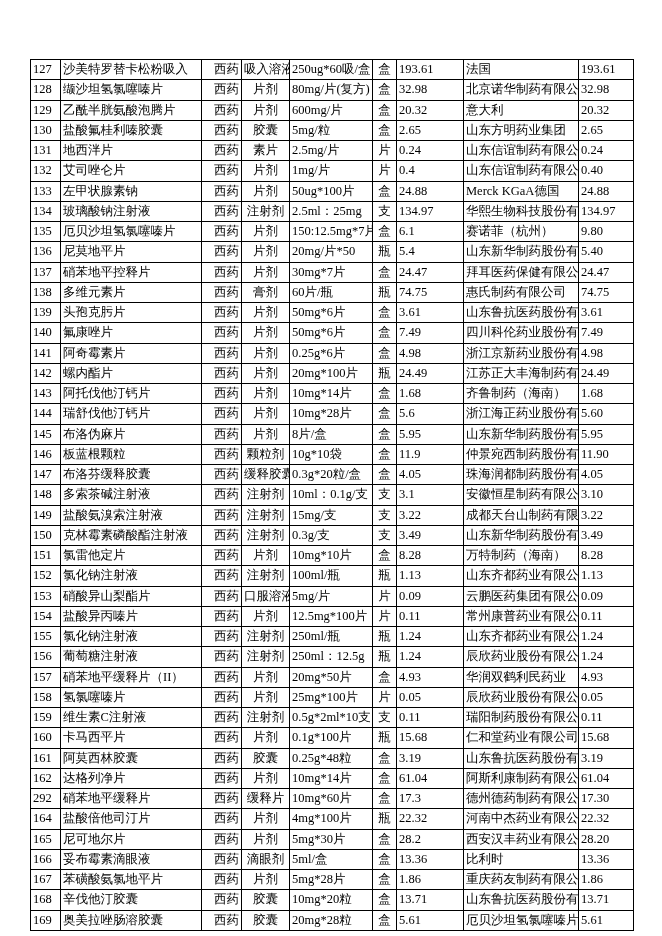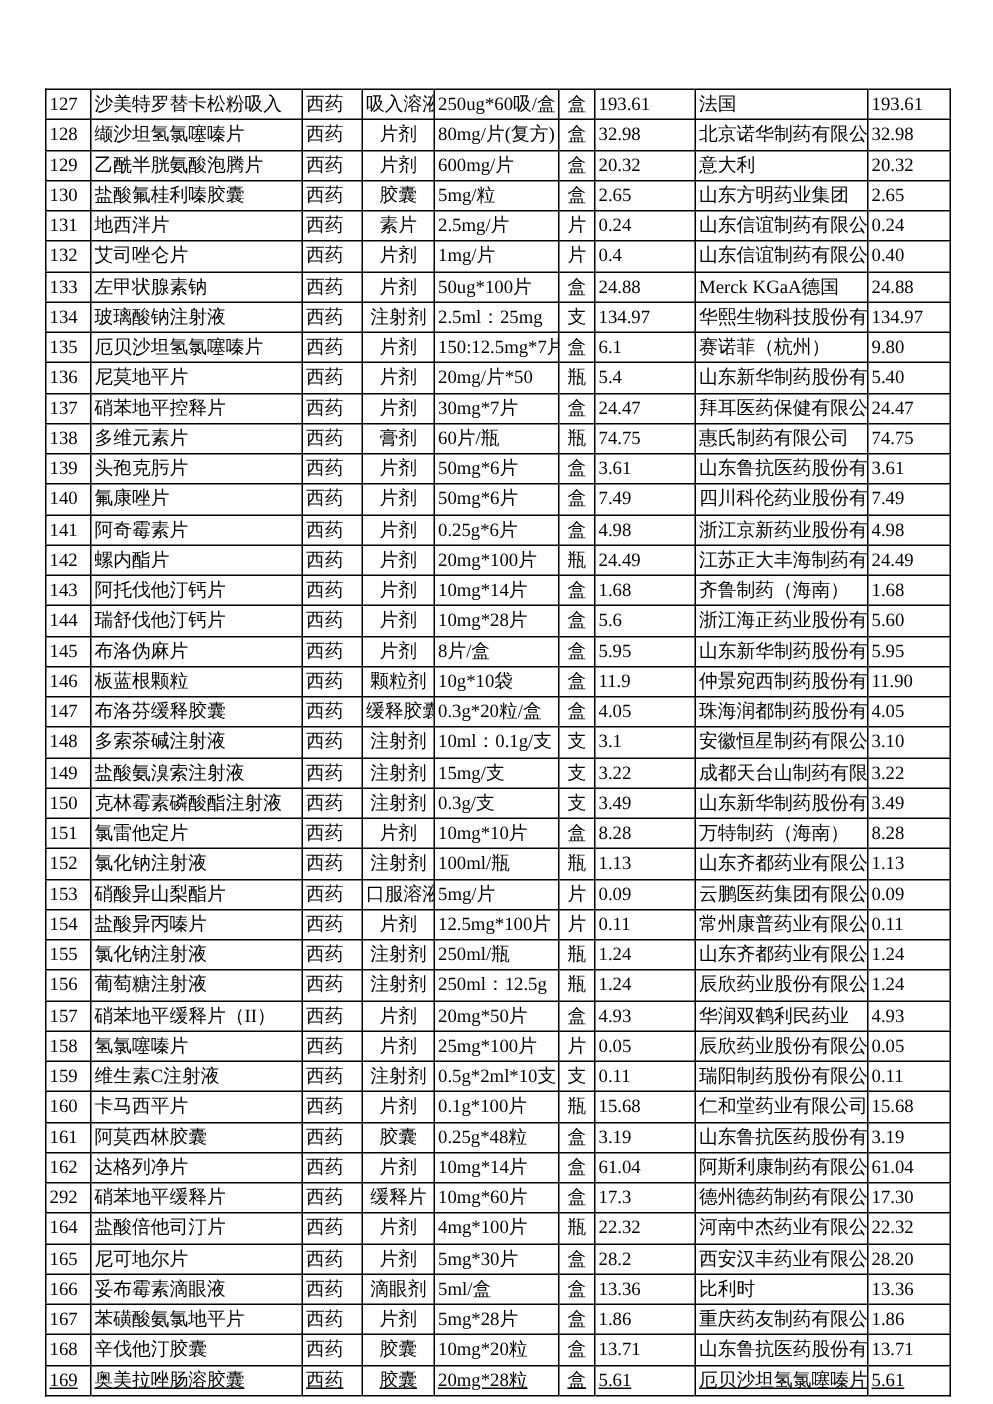--- a/index.html
+++ b/index.html
@@ -37,37 +37,37 @@
     line-height: 19.25px;
     padding: 0 2px;
     font-size: 12.5px;
     white-space: nowrap;
     overflow: hidden;
     text-overflow: clip;
     vertical-align: middle;
     box-sizing: border-box;
   }
   table.grid td:last-child { border-right: none; }
-  table.grid tr:last-child td { border-bottom: none; text-decoration: underline; }
+  table.grid tr:last-child td { border-bottom: none; }
   tr.thick-bottom td { border-bottom: 1.7px solid #000; }
 
   
   col.c-id    { width: 30px; }
   col.c-name  { width: 141px; }
   col.c-cat   { width: 40px; }
   col.c-form  { width: 48px; }
   col.c-spec  { width: 83px; }
   col.c-unit  { width: 24px; }
   col.c-price { width: 67px; }
   col.c-maker { width: 115px; }
   col.c-final { width: 55px; }
 
   td.id    { text-align: left; padding-left: 3px; }
   td.name  { text-align: left; padding-left: 4px; }
-  td.cat   { text-align: left; }
+  td.cat   { text-align: right; }
   td.form  { text-align: center; padding-left: 3px; }
   td.spec  { text-align: left; padding-left: 2px; font-size: 11.5px; }
   td.unit  { text-align: center; }
   td.price { text-align: left; padding-left: 7px; }
   td.maker { text-align: left; padding-left: 4px; }
   td.final { text-align: left; padding-left: 2px; }
 </style>
 </head>
 <body>
 

